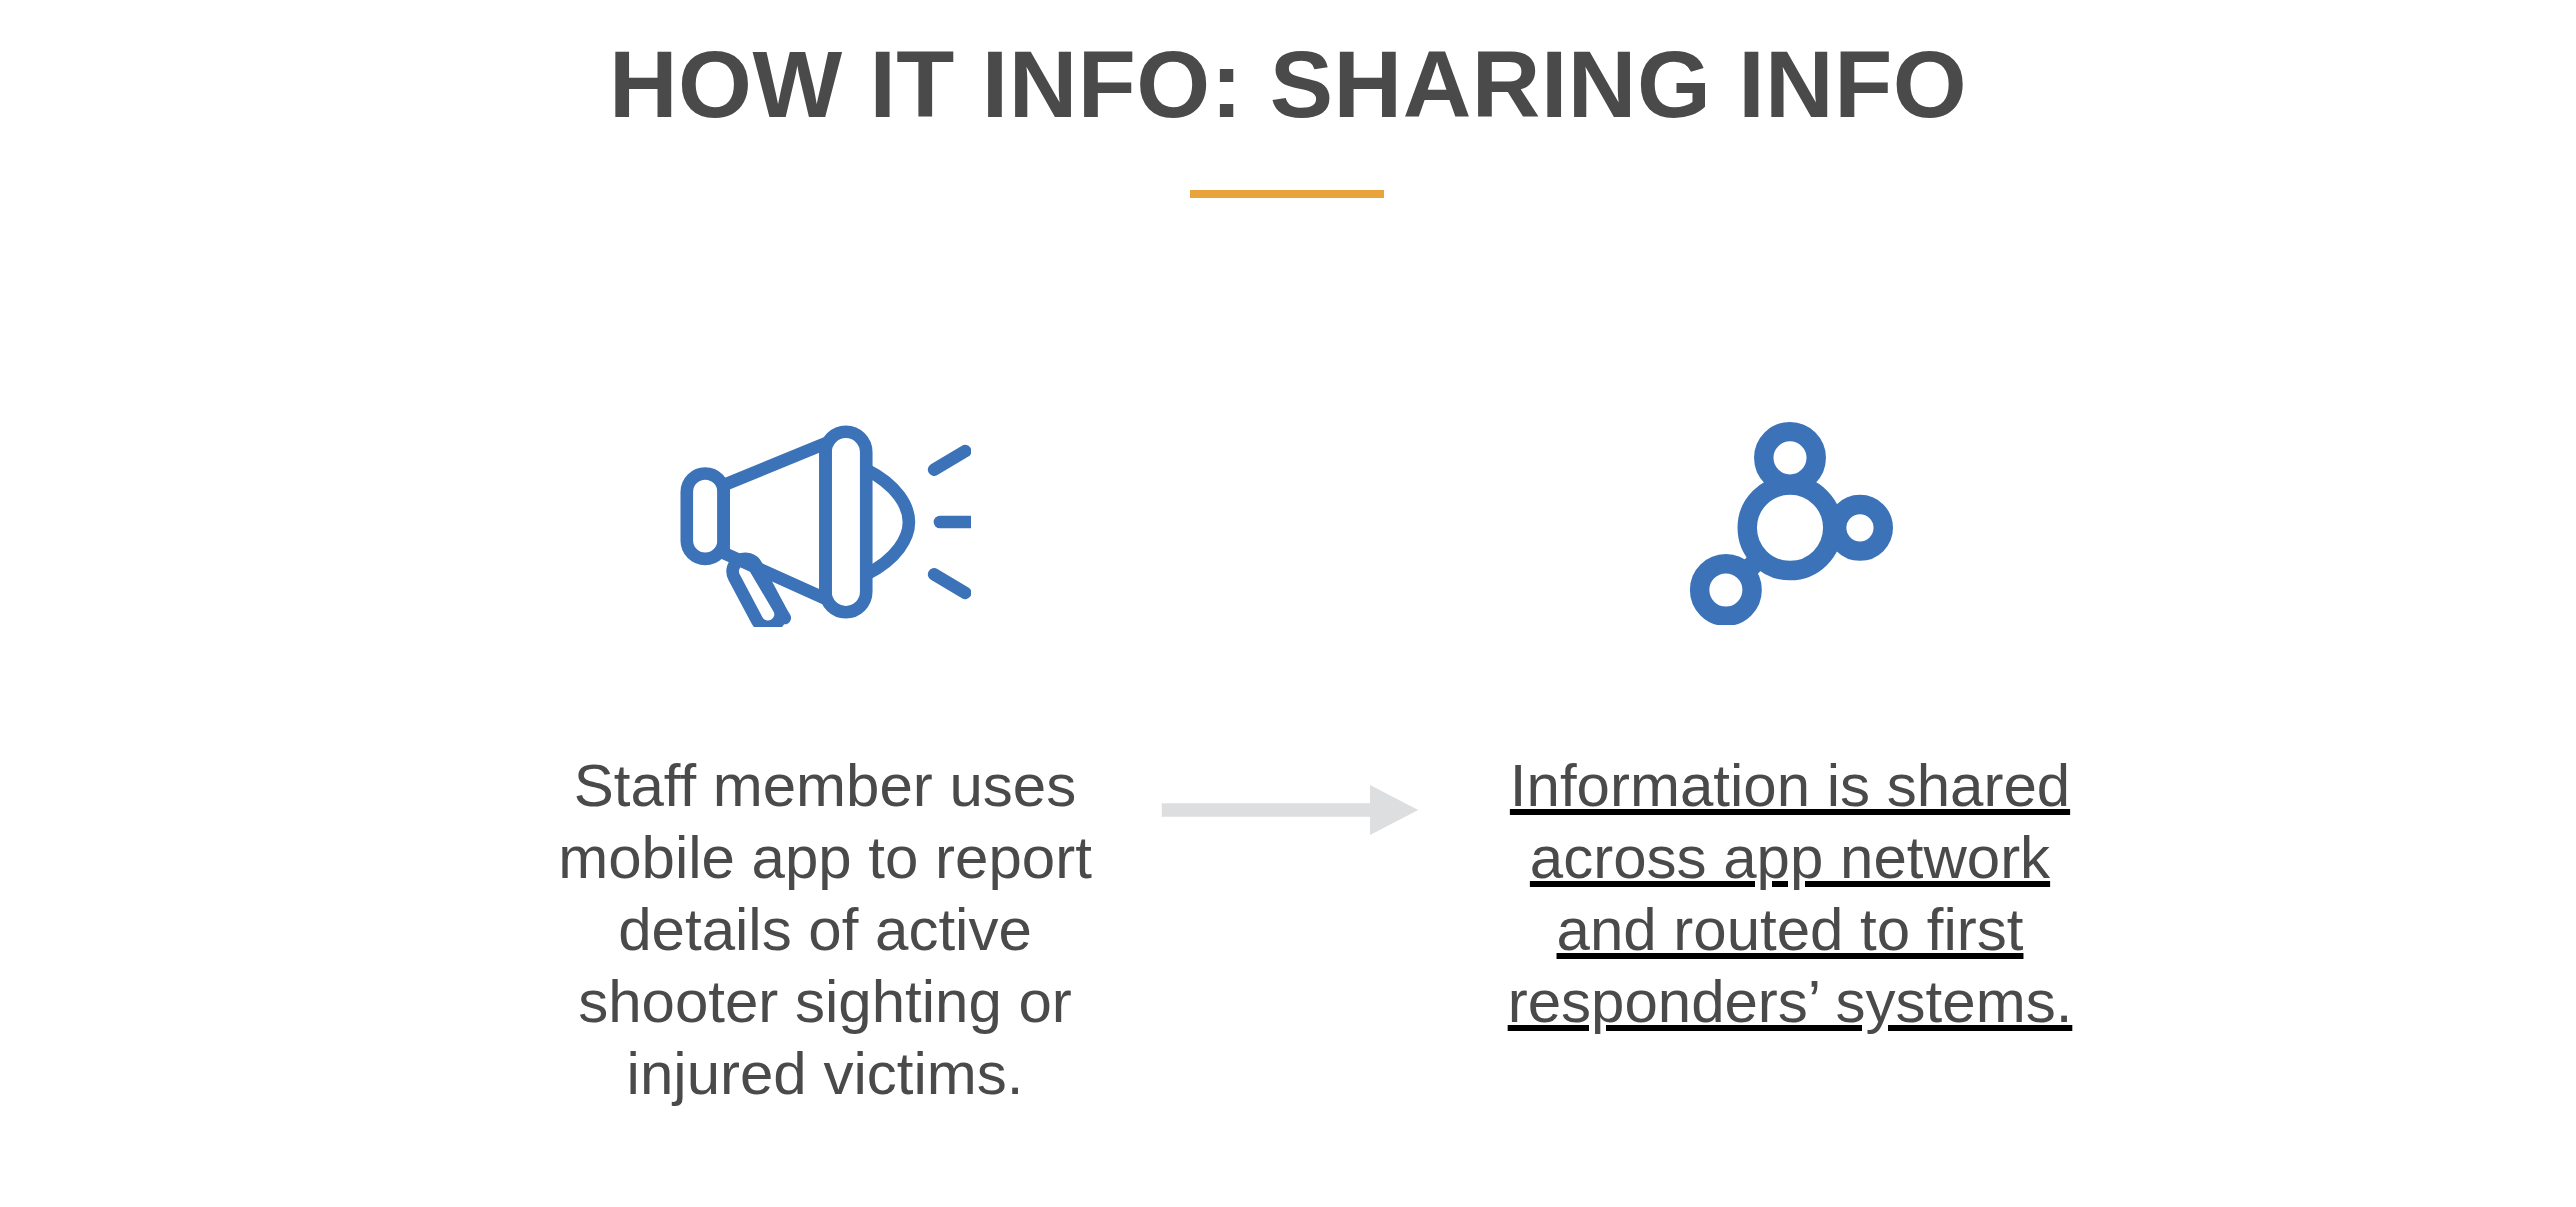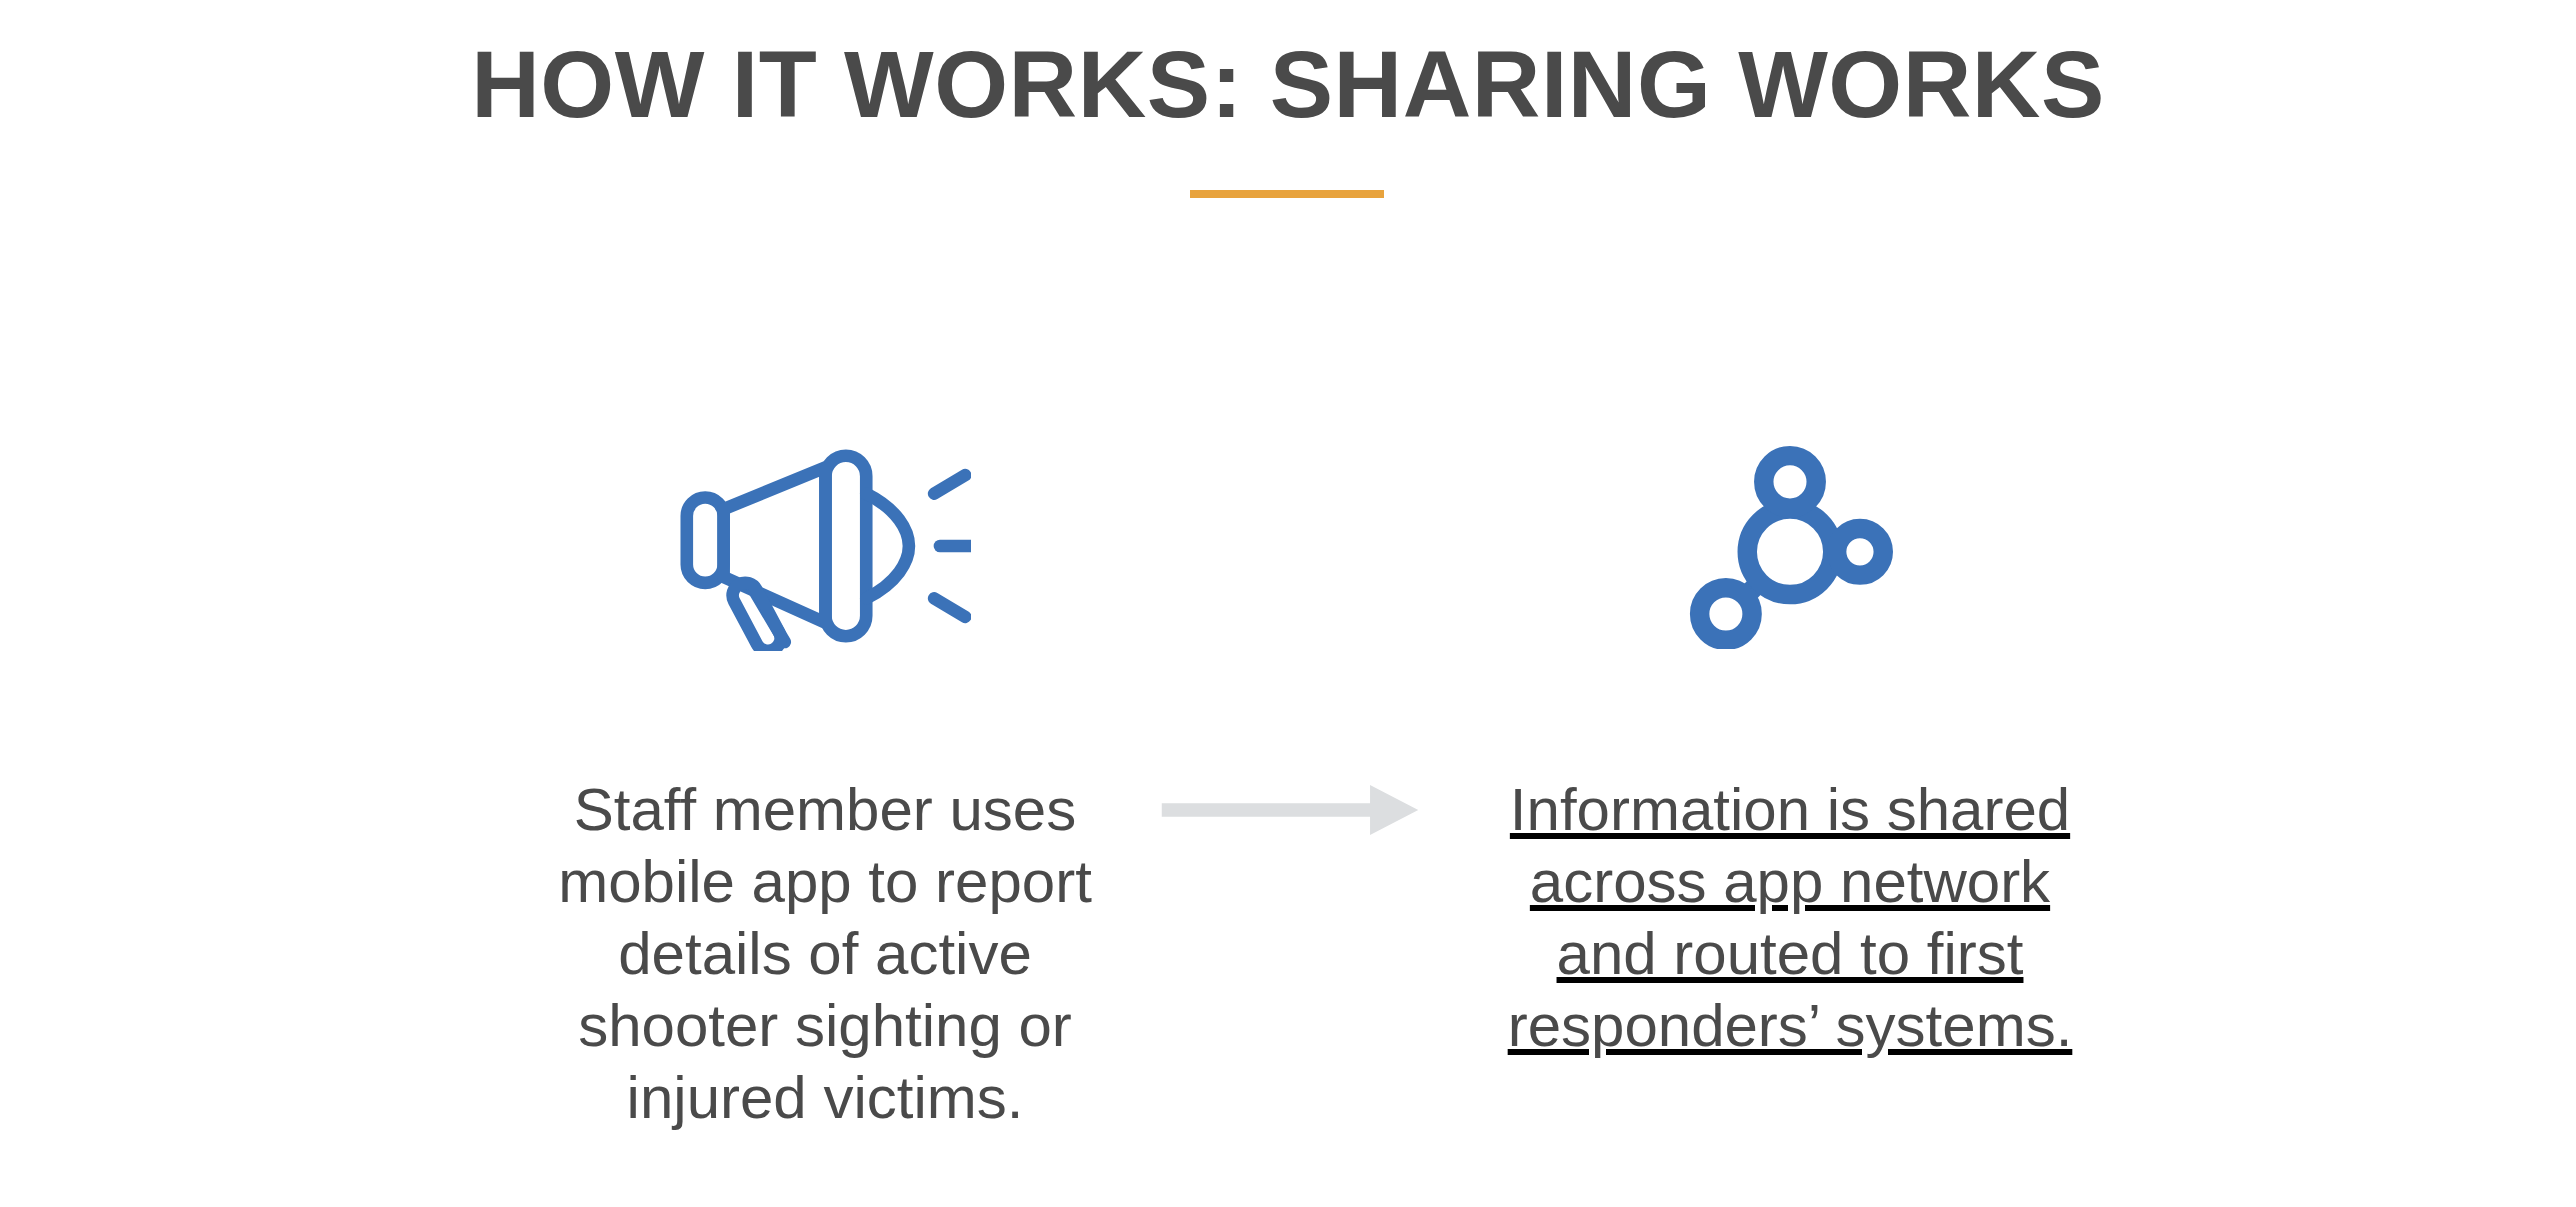--- a/index.html
+++ b/index.html
@@ -45,21 +45,21 @@
     top: 190px;
     width: 194px;
     height: 7.8px;
     background: #e8a33d;
   }
 
   
   .steps {
     position: absolute;
     left: 0;
-    top: 420px;
+    top: 396px;
     width: 2280px;
     height: 757px;
   }
 
   .step {
     position: absolute;
     top: 0;
     width: 680px;
     text-align: center;
   }
@@ -94,21 +94,21 @@
     height: 54px;
   }
   .connector svg { display: block; }
 </style>
 </head>
 <body>
 
 <div class="slide">
 
   <div class="title-block">
-    <span class="slide-title">HOW IT WORKS: SHARING WORKS</span>
+    <span class="slide-title">HOW IT INFO: SHARING INFO</span>
   </div>
   <div class="title-rule"></div>
 
   <div class="steps">
 
     <div class="step step-left">
       <div class="step-icon">
         <svg width="291" height="210" viewBox="0 0 300 216" fill="none" stroke="#3b72b8" stroke-width="13" stroke-linecap="round" stroke-linejoin="round" aria-hidden="true">
 
           <rect x="7" y="58" width="38" height="88" rx="19" ry="19"></rect>

